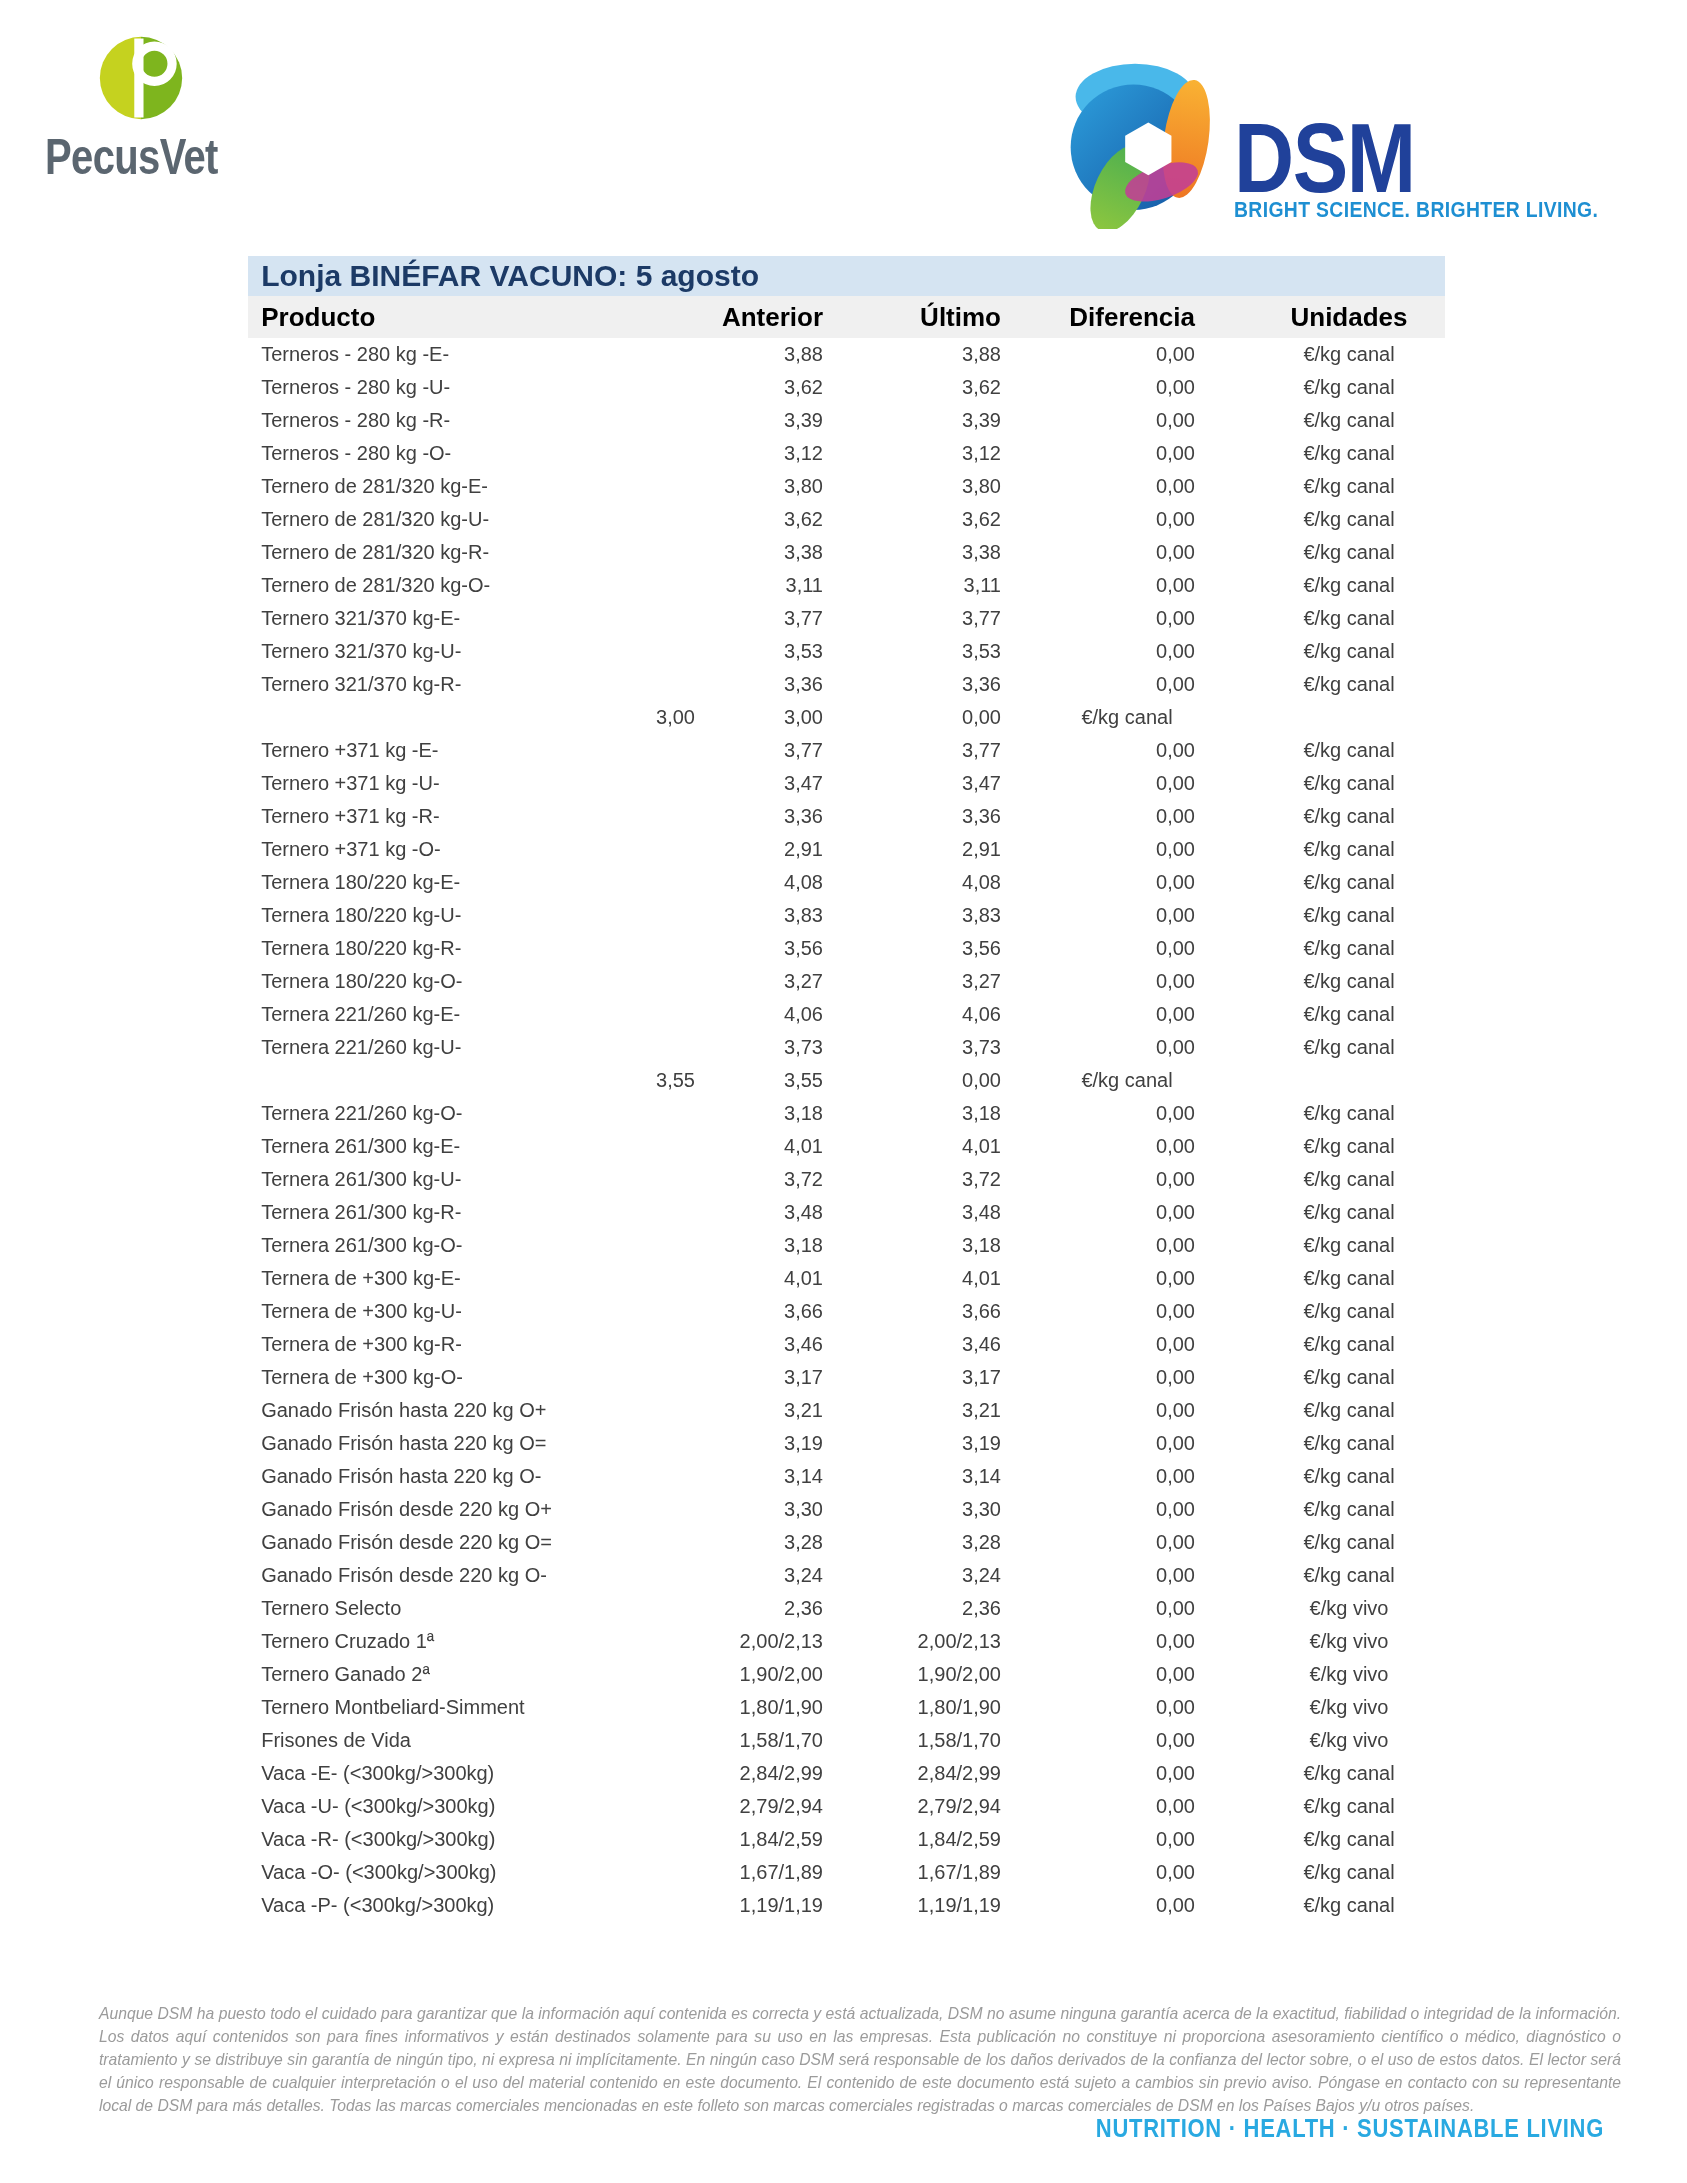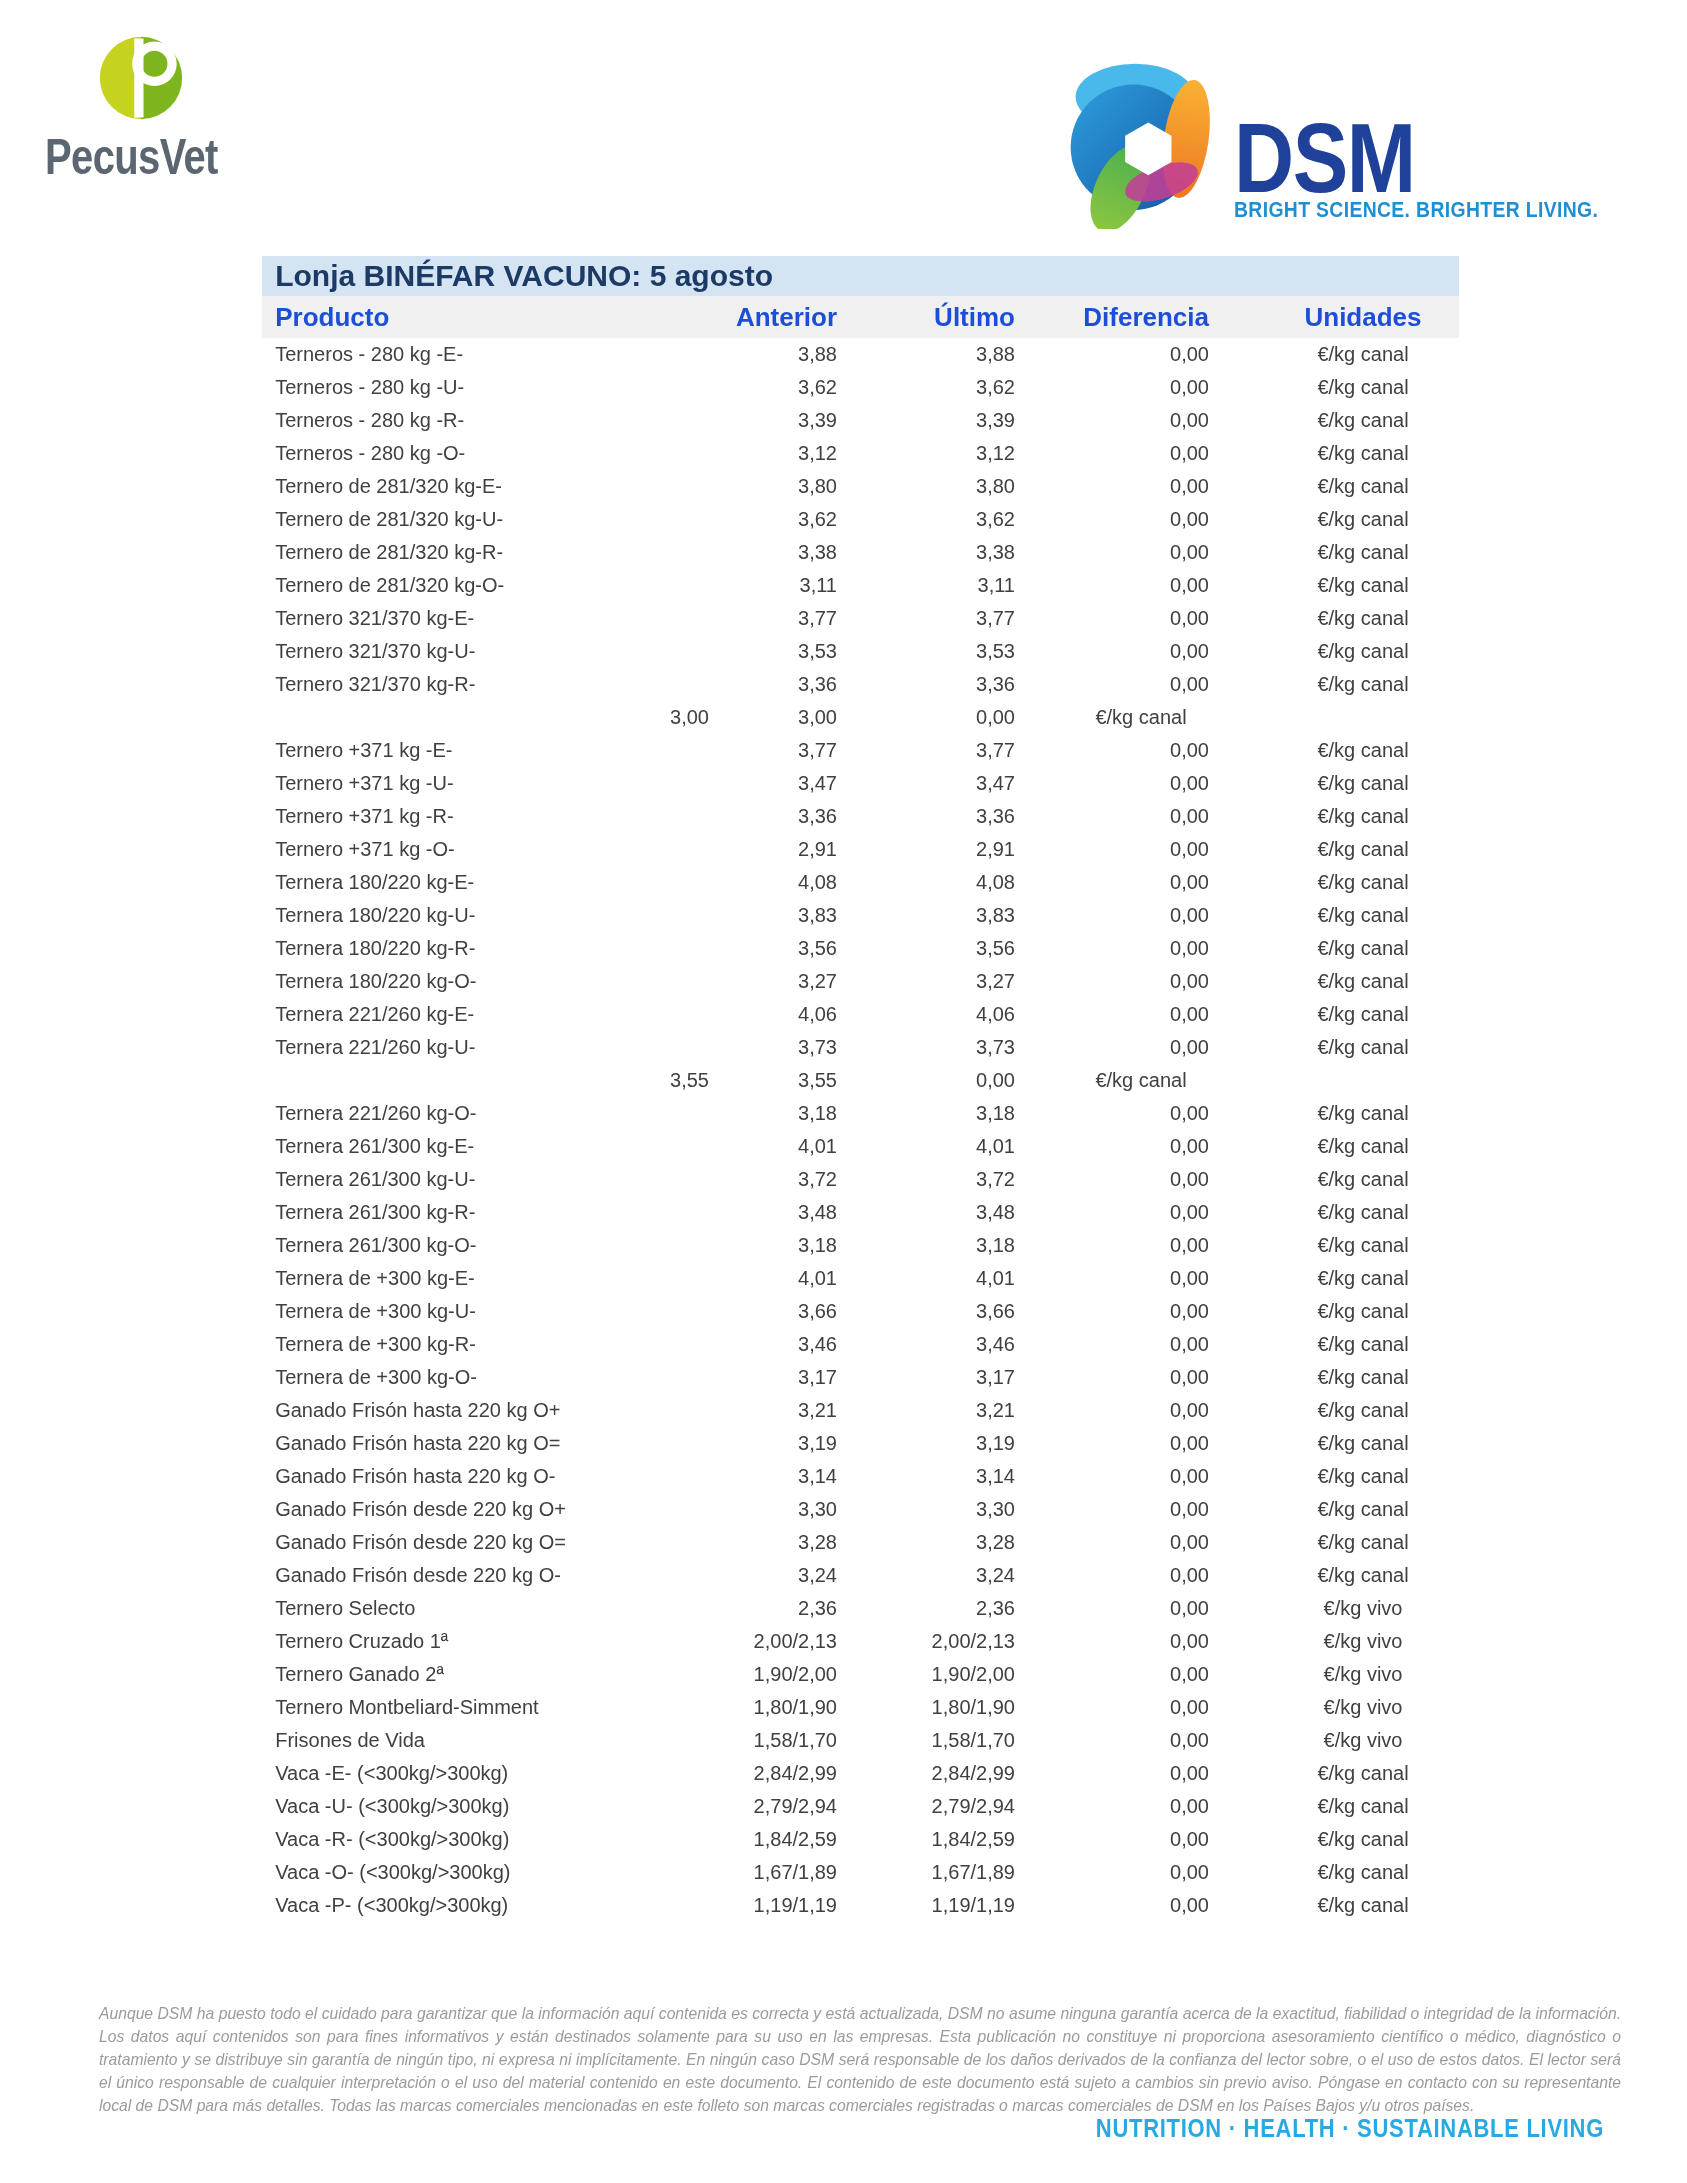--- a/index.html
+++ b/index.html
@@ -12,25 +12,25 @@
               color:#5B6670;letter-spacing:-0.8px;transform:scaleX(.8);transform-origin:left top;
               line-height:1;white-space:nowrap;}
   .dsm-swirl{position:absolute;left:1069px;top:58px;width:152px;height:171px;}
   .dsm-word{position:absolute;left:1234px;top:109px;font-size:98px;font-weight:bold;color:#20419A;
             letter-spacing:-1.7px;line-height:1;transform:scaleX(.85);transform-origin:left top;
             white-space:nowrap;}
   .dsm-tagline{position:absolute;left:1234px;top:198px;font-size:21.5px;font-weight:bold;color:#1E8FD2;
                letter-spacing:0.4px;transform:scaleX(.9);transform-origin:left top;white-space:nowrap;}
 
   
-  .ptable{position:absolute;left:262px;top:256px;width:1197px;}
+  .ptable{position:absolute;left:248px;top:256px;width:1197px;}
   .ptable-title{height:40px;line-height:40px;background:#D5E4F2;color:#1C3A66;font-size:30px;
                 font-weight:bold;padding-left:13.2px;box-sizing:border-box;white-space:nowrap;}
   .ptable-head{display:grid;grid-template-columns:447px 128px 178px 194px 1fr;height:42px;
-               line-height:42px;background:#F0F0F0;font-size:26px;font-weight:bold;color:#1d4ed8;}
+               line-height:42px;background:#F0F0F0;font-size:26px;font-weight:bold;color:#000000;}
   .ptable-row{display:grid;grid-template-columns:447px 128px 178px 194px 1fr;height:33px;
               line-height:33px;font-size:20px;color:#404040;}
   .c-prod{padding-left:13.2px;text-align:left;white-space:nowrap;overflow:hidden;}
   .c-ant,.c-ult,.c-dif{text-align:right;white-space:nowrap;}
   .c-uni{text-align:center;padding-left:58px;white-space:nowrap;}
 
   
   .disclaimer{position:absolute;left:83px;top:1986px;width:1522px;font-size:15.7px;line-height:23px;
               color:#9B9B9B;font-style:italic;text-align:justify;margin:16px;}
   .slogan{position:absolute;left:744px;top:2114px;width:860px;text-align:right;font-size:25px;

